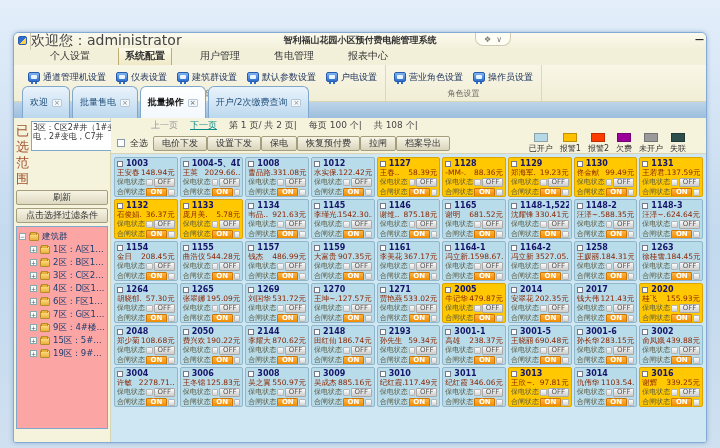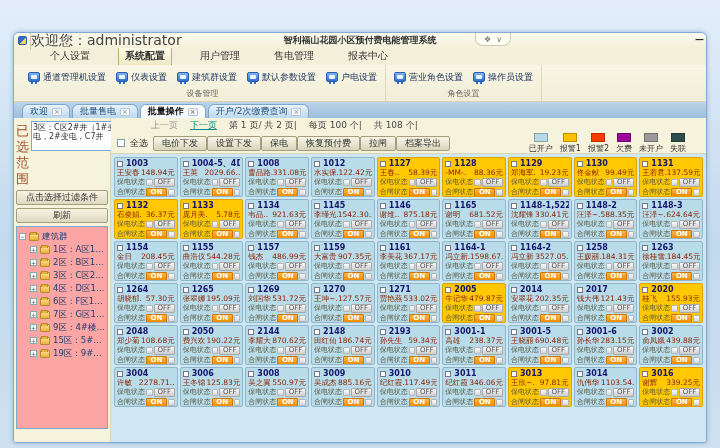--- a/index.html
+++ b/index.html
@@ -39,21 +39,21 @@
     font-size:9px; color:#22365e; font-family:inherit; }
   .mon { width:12px; height:10px; border:1px solid #2a5cab; border-radius:2px;
     background:linear-gradient(#7db4f2,#2f6fd0); position:relative; flex:0 0 auto; }
   .mon::after { content:""; position:absolute; inset:2px; background:#eaf4ff; border-radius:1px; }
   .mon::before { content:""; position:absolute; left:2px; right:2px; bottom:-3px;
     border-bottom:2px dotted #2f6fd0; }
   .rgroup-label { text-align:center; font-size:8px; color:#666; padding:1px 0 2px; }
   
   .tabstrip { height:16px; background:linear-gradient(#bdd4e9,#9cbedd);
     display:flex; align-items:flex-end; padding-left:8px; gap:2px; flex:0 0 auto; }
-  .tab { display:flex; align-items:center; gap:4px; height:14px; padding:0 7px;
+  .tab { display:flex; align-items:center; gap:4px; height:32px; padding:0 7px;
     font-size:9px; color:#1f4e79; background:linear-gradient(#e9f3fc,#bcd8ee);
     border:1px solid #7fa8cc; border-bottom:none; border-radius:6px 6px 0 0; }
   .tab.active { background:linear-gradient(#ffffff,#f2f8fd); color:#111; font-weight:bold; }
   .tab .x { font-size:7px; color:#888; border:1px solid #b6c8d8; background:#f4f8fc;
     line-height:6px; padding:0 1px; border-radius:1px; }
   
   .content { flex:1; display:flex; min-height:0; }
   .sidebar { width:97px; background:#f6f3dd; border-right:1px solid #d9d4b4;
     padding:3px 2px 0; display:flex; flex-direction:column; gap:3px; }
   .frow { display:flex; gap:2px; }
@@ -205,22 +205,22 @@
       <div class="frow">
         <div class="flabel">已选范围</div>
         <div class="fbox">
           <textarea style="">3区：C区2#井（1#变电，2#变电，C7井</textarea>
           <div class="sb">
             <span>▲</span>
             <span>▼</span>
           </div>
         </div>
       </div>
+      <button class="sbtn">刷新</button>
       <button class="sbtn">点击选择过滤条件</button>
-      <button class="sbtn">刷新</button>
       <div class="treepanel">
           <div class="trow">
             <span class="exp">−</span>
             <span class="fold"></span>
             <span class="lbl">建筑群</span>
           </div>
           <div class="trow">
             <span class="indent"></span>
             <span class="exp">+</span>
             <span class="fold"></span>

